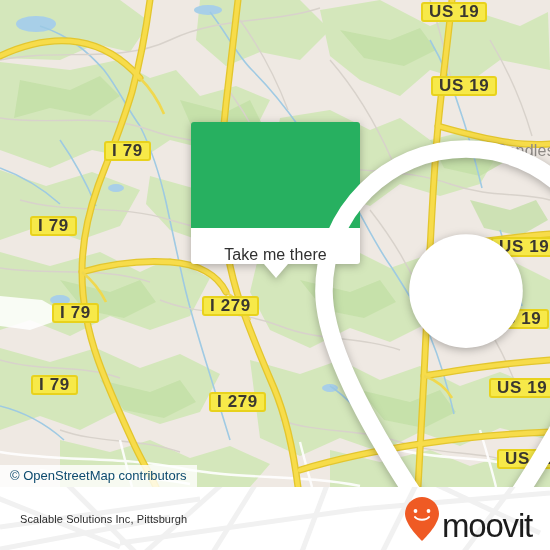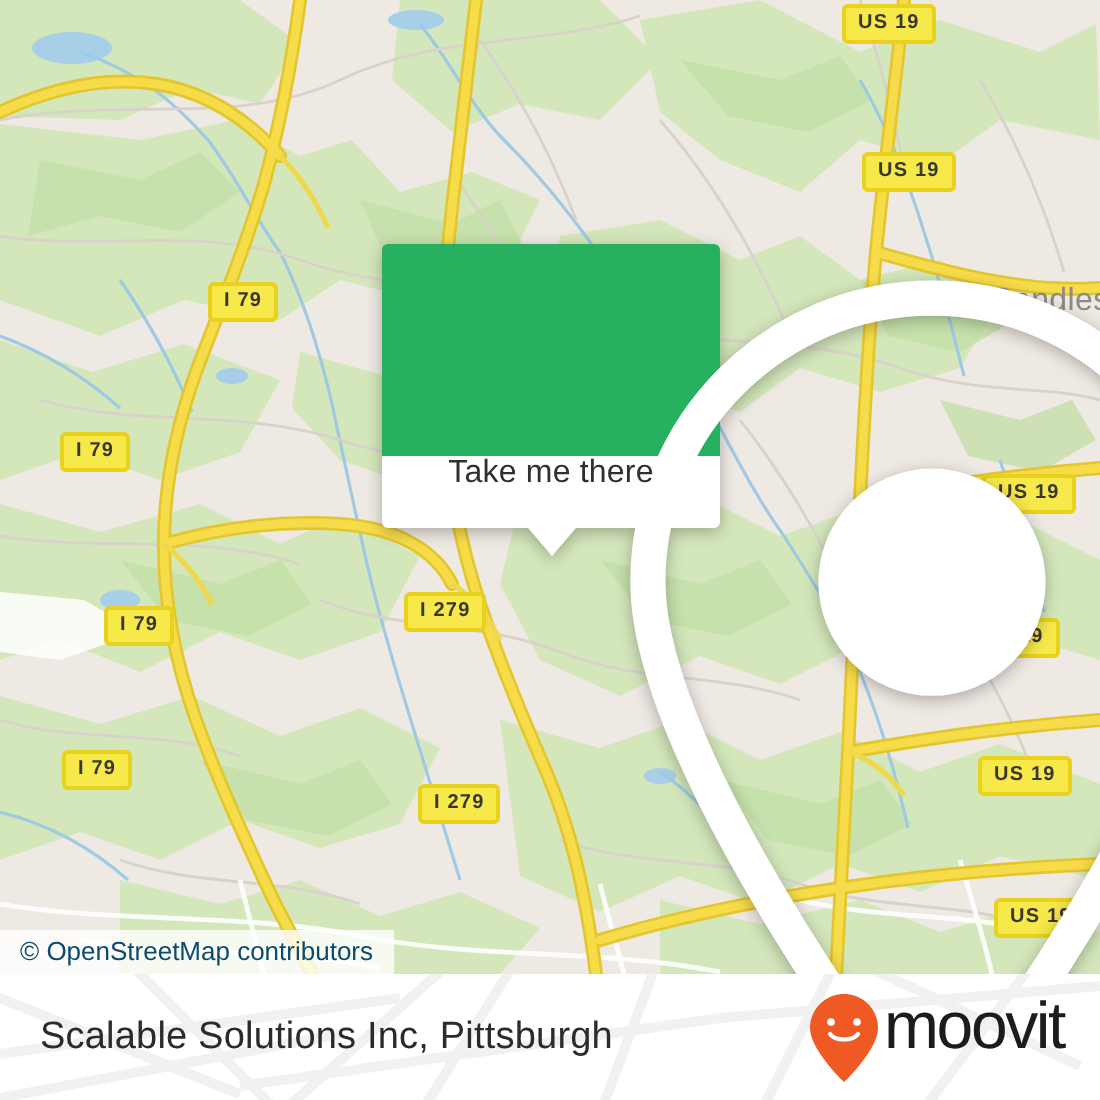--- a/index.html
+++ b/index.html
@@ -18,21 +18,21 @@
   }
   .map svg{position:absolute;left:0;top:0;width:550px;height:487px;display:block;}
 
   
   .shield{
     position:absolute;
     background:#f7e949;
     border:2px solid #e8d21d;
     border-radius:3px;
     color:#3a3730;
-    font-size:10px;
+    font-size:17px;
     font-weight:bold;
     letter-spacing:.6px;
     padding:1px 6px 2px 6px;
     line-height:13px;
     white-space:nowrap;
     box-sizing:border-box;
     text-align:center;
   }
 
   .place-label{
@@ -52,21 +52,21 @@
     height:106px;width:100%;
     background:#27b060;
     border-radius:3px 3px 0 0;
     display:flex;align-items:center;justify-content:center;
     box-sizing:border-box;
   }
   .callout-bottom{
     height:36px;width:100%;
     background:#ffffff;
     border-radius:0 0 3px 3px;
-    display:flex;align-items:flex-start;justify-content:center;
+    display:flex;align-items:flex-end;justify-content:center;
     box-sizing:border-box;
     position:relative;
   }
   .callout-bottom .cta{
     font-size:16px;color:#303030;letter-spacing:.1px;
   }
   .callout-tail{
     position:absolute;left:50%;top:100%;
     transform:translateX(-50%);
     width:0;height:0;
@@ -86,25 +86,25 @@
   }
 
   
   .footer{
     position:absolute;left:0;top:487px;width:550px;height:63px;
     background:#ffffff;overflow:hidden;
   }
   .footer svg.watermark{position:absolute;left:0;top:0;width:550px;height:63px;}
   .footer-title{
     position:absolute;left:20px;top:50%;transform:translateY(-50%);
-    font-size:19px;color:#2b2b2b;white-space:nowrap;letter-spacing:.1px;
+    font-size:11px;color:#2b2b2b;white-space:nowrap;letter-spacing:.1px;
   }
   .brand{
     position:absolute;right:18px;top:50%;transform:translateY(-50%);
-    display:flex;align-items:flex-start;gap:2px;
+    display:flex;align-items:flex-end;gap:2px;
   }
   .brand-word{
     font-size:33px;color:#1c1c1c;letter-spacing:-1.2px;
     line-height:33px;font-weight:400;
   }
 </style>
 </head>
 <body>
 
 <div id="app">

